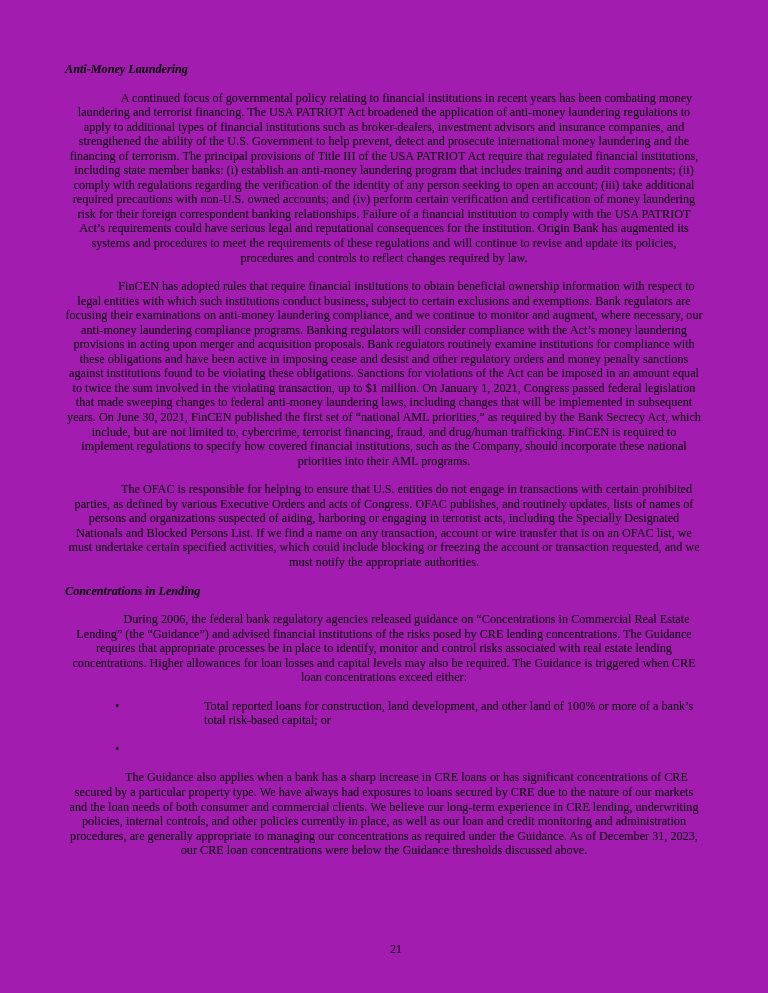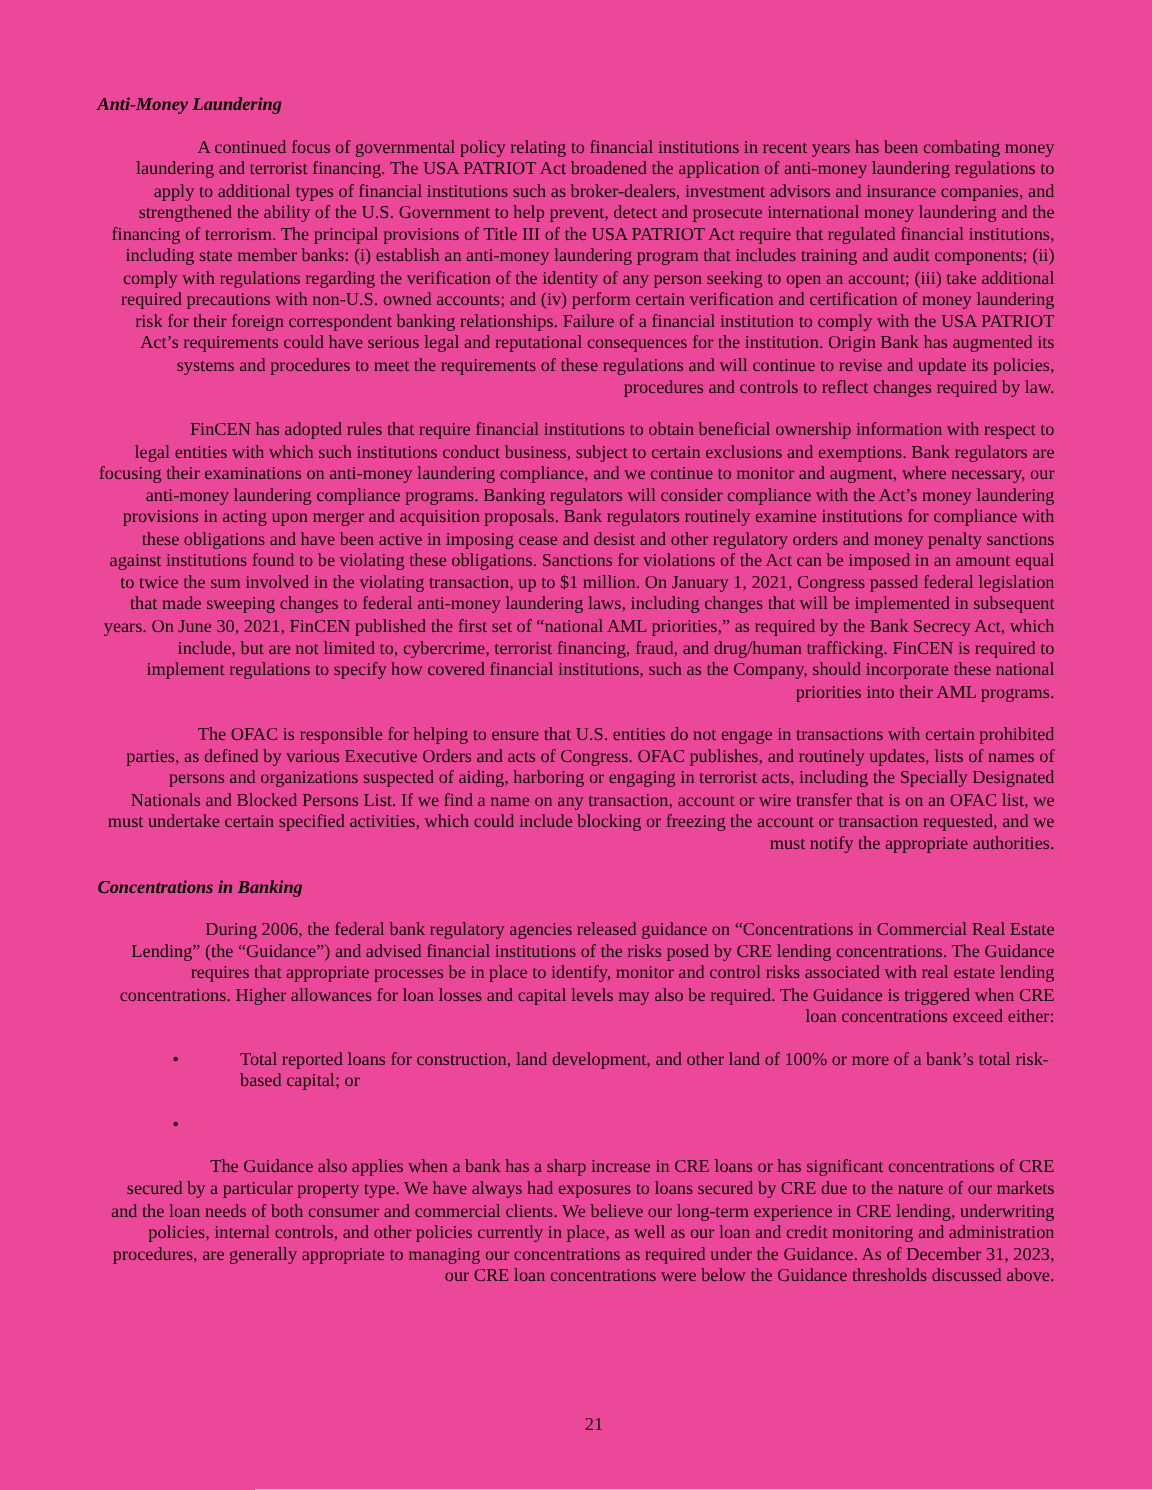--- a/index.html
+++ b/index.html
@@ -4,21 +4,21 @@
 <style>
   html, body {
     margin: 0;
     padding: 0;
     background: #ffffff;
   }
   .page {
     position: relative;
     width: 768px;
     height: 993px;
-    background: #ec4899;
+    background: #a21caf;
     color: #000000;
     font-family: "Liberation Serif", serif;
     font-size: 12.2px;
     line-height: 14.55px;
     overflow: hidden;
   }
   .content {
     position: absolute;
     top: 62px;
     left: 65px;
@@ -29,40 +29,41 @@
     font-weight: bold;
     font-style: italic;
     margin: 14px 0 14px 0;
   }
   .section-heading.first {
     margin-top: 0;
   }
   .para {
     margin: 0 0 14px 0;
     text-indent: 45px;
-    text-align: right;
+    text-align: center;
   }
   .bullet-list {
     list-style: none;
     margin: 0 0 14px 0;
     padding: 0;
   }
   .bullet-item {
     display: flex;
     padding-left: 50px;
     margin: 0 0 14px 0;
   }
   .bullet-item:last-child {
     margin-bottom: 0;
   }
   .bullet-marker {
     flex: 0 0 45px;
   }
   .bullet-text {
     flex: 1;
+    margin-left: 44px;
   }
   .page-footer {
     position: absolute;
     bottom: 36px;
     left: 12px;
     width: 768px;
     text-align: center;
     font-size: 12.2px;
   }
 </style>
@@ -74,21 +75,21 @@
 
     <div class="section-heading first">Anti-Money Laundering</div>
 
     <p class="para">A continued focus of governmental policy relating to financial institutions in recent years has been combating money laundering and terrorist financing. The USA PATRIOT Act broadened the application of anti-money laundering regulations to apply to additional types of financial institutions such as broker-dealers, investment advisors and insurance companies, and strengthened the ability of the U.S. Government to help prevent, detect and prosecute international money laundering and the financing of terrorism. The principal provisions of Title III of the USA PATRIOT Act require that regulated financial institutions, including state member banks: (i) establish an anti-money laundering program that includes training and audit components; (ii) comply with regulations regarding the verification of the identity of any person seeking to open an account; (iii) take additional required precautions with non-U.S. owned accounts; and (iv) perform certain verification and certification of money laundering risk for their foreign correspondent banking relationships. Failure of a financial institution to comply with the USA PATRIOT Act’s requirements could have serious legal and reputational consequences for the institution. Origin Bank has augmented its systems and procedures to meet the requirements of these regulations and will continue to revise and update its policies, procedures and controls to reflect changes required by law.</p>
 
     <p class="para">FinCEN has adopted rules that require financial institutions to obtain beneficial ownership information with respect to legal entities with which such institutions conduct business, subject to certain exclusions and exemptions. Bank regulators are focusing their examinations on anti-money laundering compliance, and we continue to monitor and augment, where necessary, our anti-money laundering compliance programs. Banking regulators will consider compliance with the Act’s money laundering provisions in acting upon merger and acquisition proposals. Bank regulators routinely examine institutions for compliance with these obligations and have been active in imposing cease and desist and other regulatory orders and money penalty sanctions against institutions found to be violating these obligations. Sanctions for violations of the Act can be imposed in an amount equal to twice the sum involved in the violating transaction, up to $1 million. On January 1, 2021, Congress passed federal legislation that made sweeping changes to federal anti-money laundering laws, including changes that will be implemented in subsequent years. On June 30, 2021, FinCEN published the first set of “national AML priorities,” as required by the Bank Secrecy Act, which include, but are not limited to, cybercrime, terrorist financing, fraud, and drug/human trafficking. FinCEN is required to implement regulations to specify how covered financial institutions, such as the Company, should incorporate these national priorities into their AML programs.</p>
 
 
     <p class="para">The OFAC is responsible for helping to ensure that U.S. entities do not engage in transactions with certain prohibited parties, as defined by various Executive Orders and acts of Congress. OFAC publishes, and routinely updates, lists of names of persons and organizations suspected of aiding, harboring or engaging in terrorist acts, including the Specially Designated Nationals and Blocked Persons List. If we find a name on any transaction, account or wire transfer that is on an OFAC list, we must undertake certain specified activities, which could include blocking or freezing the account or transaction requested, and we must notify the appropriate authorities.</p>
 
-    <div class="section-heading">Concentrations in Banking</div>
+    <div class="section-heading">Concentrations in Lending</div>
 
     <p class="para">During 2006, the federal bank regulatory agencies released guidance on “Concentrations in Commercial Real Estate Lending” (the “Guidance”) and advised financial institutions of the risks posed by CRE lending concentrations. The Guidance requires that appropriate processes be in place to identify, monitor and control risks associated with real estate lending concentrations. Higher allowances for loan losses and capital levels may also be required. The Guidance is triggered when CRE loan concentrations exceed either:</p>
 
     <ul class="bullet-list">
       <li class="bullet-item">
         <span class="bullet-marker">•</span>
         <span class="bullet-text">Total reported loans for construction, land development, and other land of 100% or more of a bank’s total risk-based capital; or</span>
       </li>
       <li class="bullet-item">
         <span class="bullet-marker">•</span>

